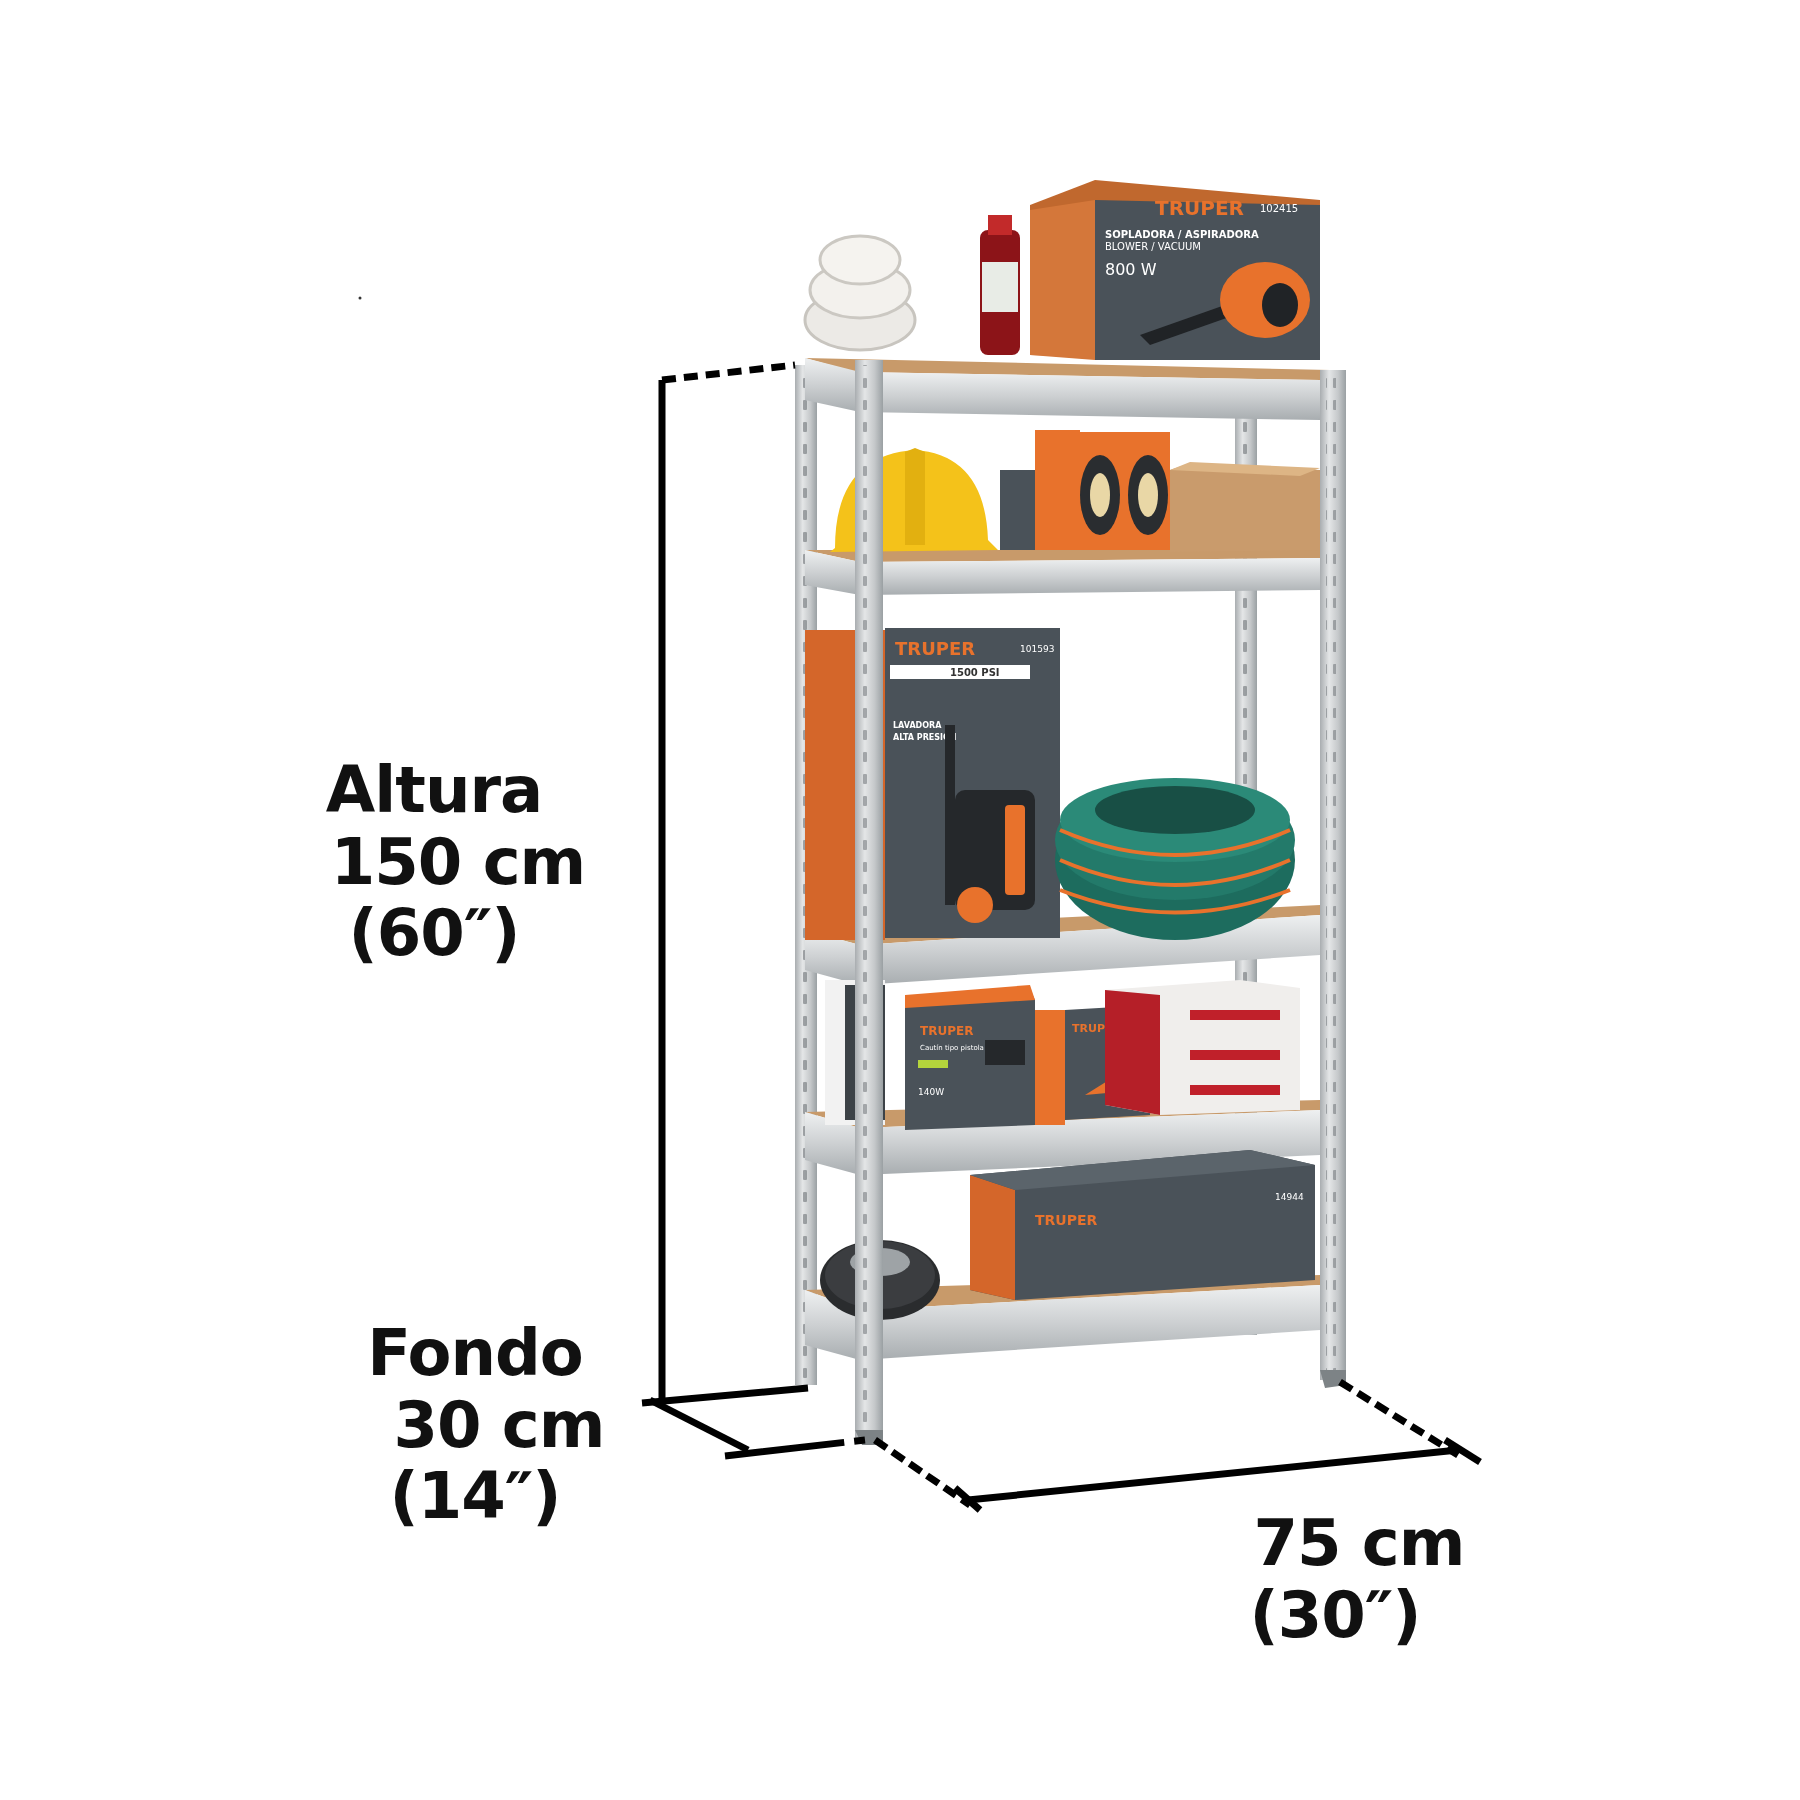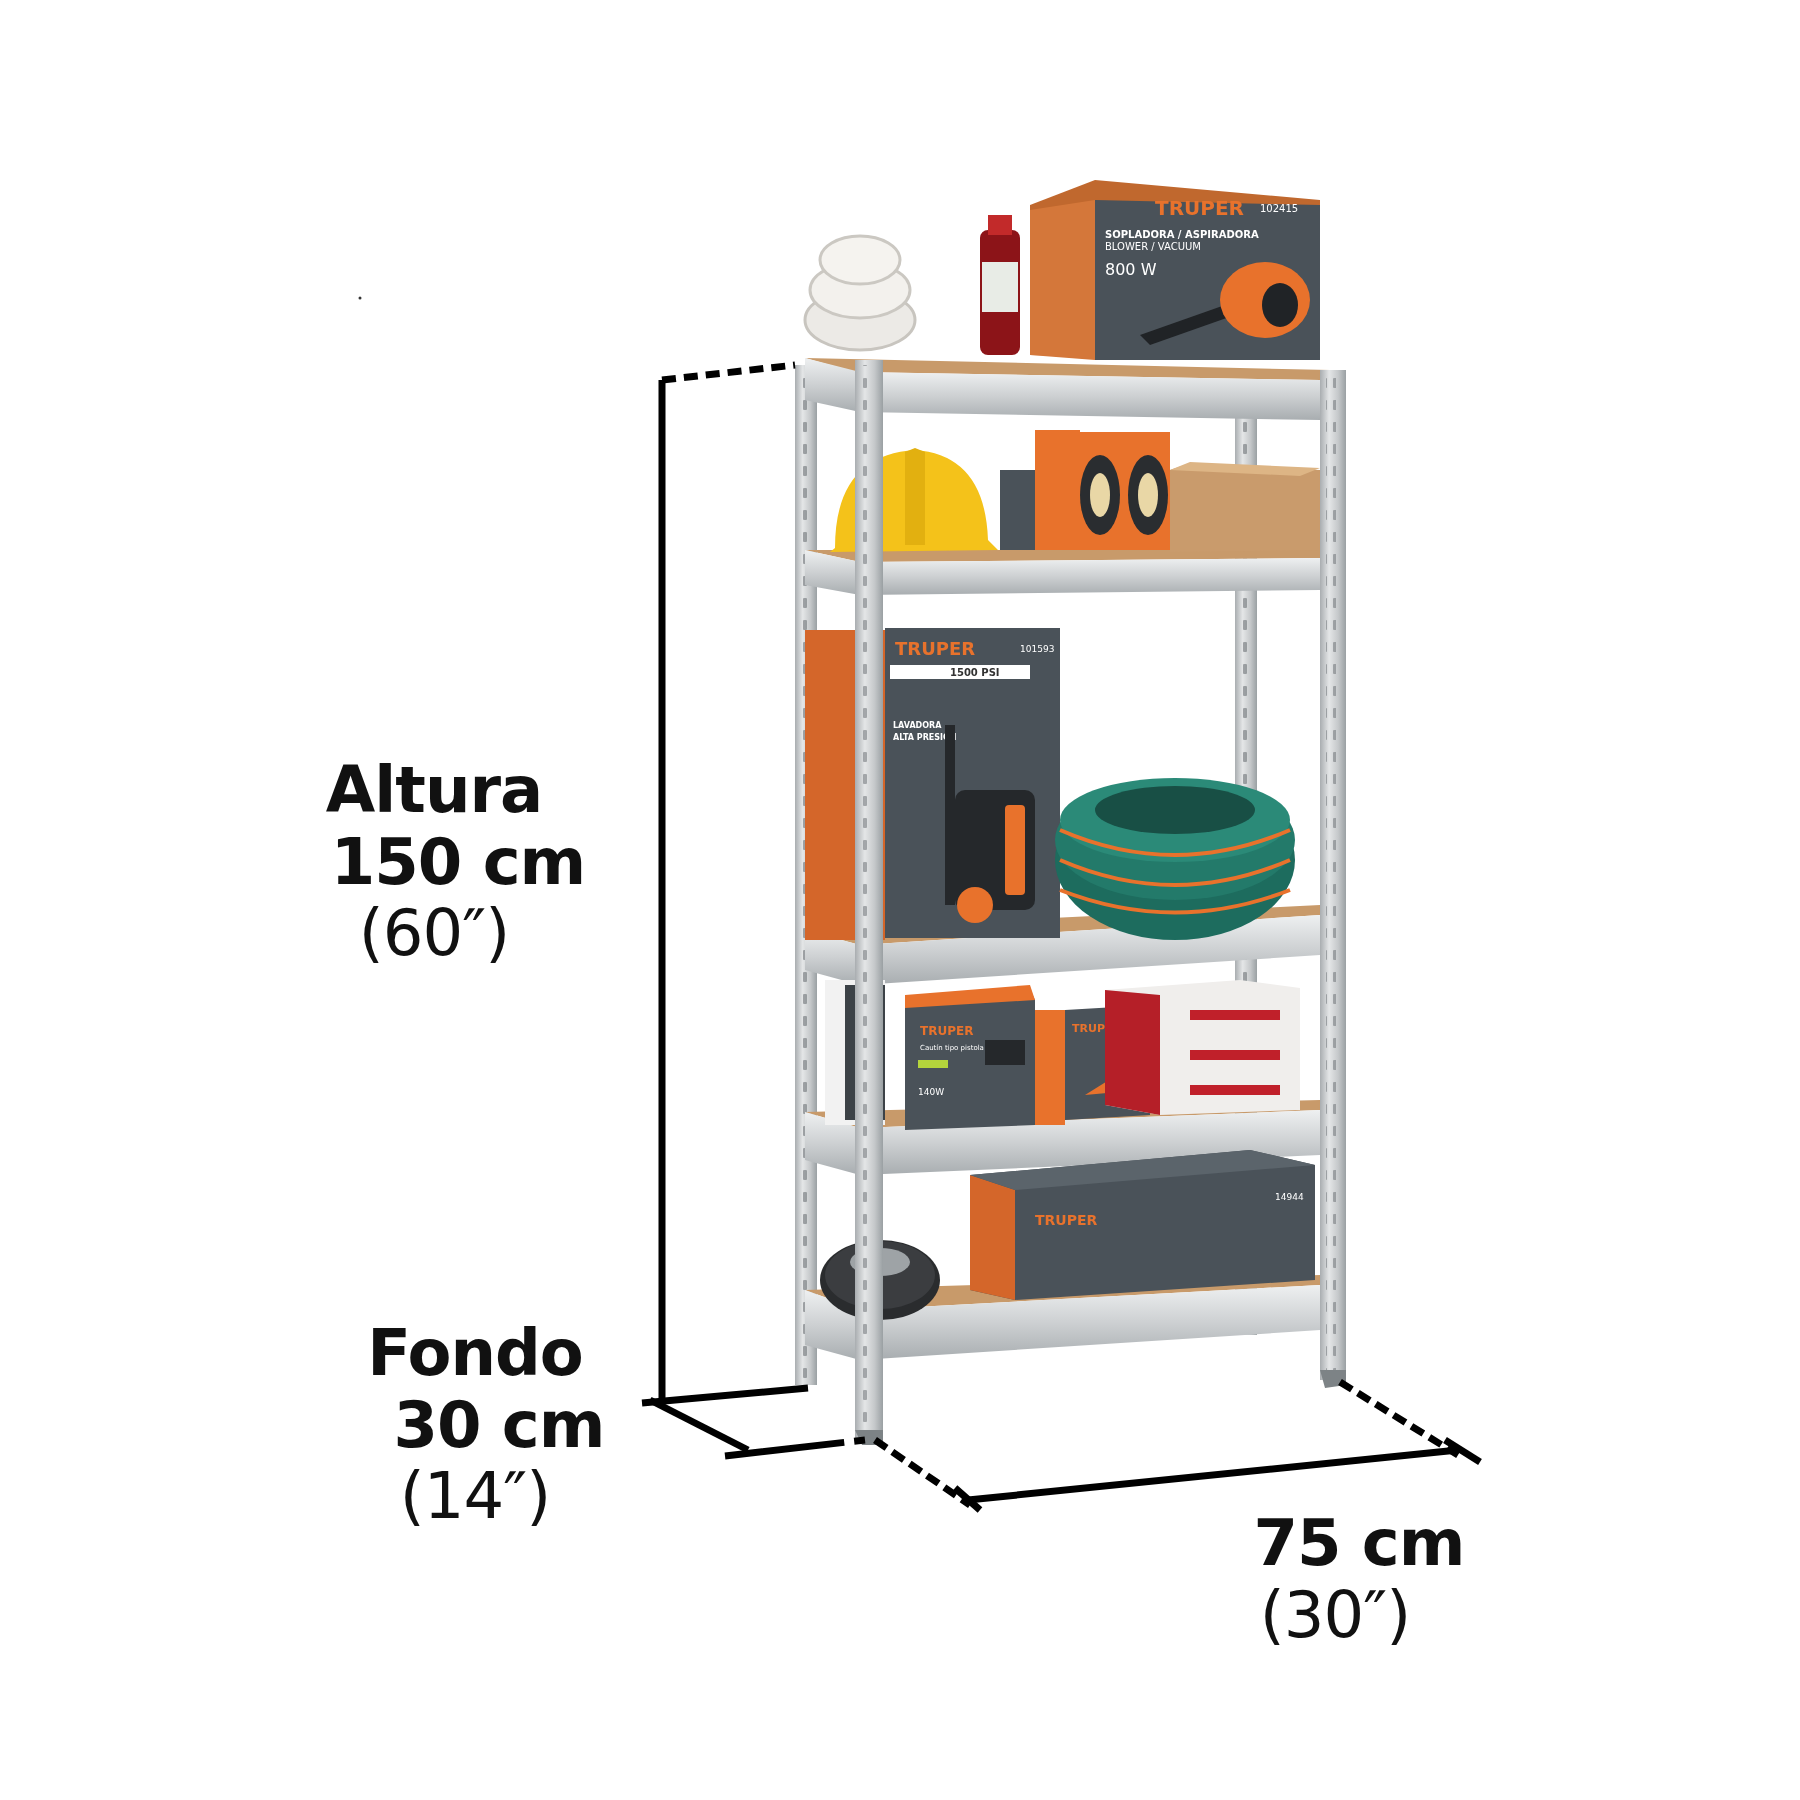--- a/index.html
+++ b/index.html
@@ -1,21 +1,21 @@
 <!DOCTYPE html>
 <html><head>
 <meta charset="utf-8">
 <style>
   html,body{margin:0;padding:0;background:#fff;}
   body{width:1800px;height:1800px;position:relative;overflow:hidden;font-family:"Liberation Sans","DejaVu Sans",sans-serif;}
   .label{position:absolute;color:#111;text-align:center;line-height:1.12;font-family:"DejaVu Sans","Liberation Sans",sans-serif;}
   .label .title{display:block;font-weight:bold;font-size:64px;letter-spacing:-1px;}
   .label .value{display:block;font-size:64px;letter-spacing:-1px;}
   .label .value b{font-weight:bold;margin-left:48px;}
-  .label .value span.imp{font-weight:normal;text-align:right;}
+  .label .value span.imp{font-weight:bold;text-align:right;}
   svg{position:absolute;left:0;top:0;}
   .box-text{font-family:"DejaVu Sans",sans-serif;}
 </style>
 </head>
 <body>
 
 <svg width="1800" height="1800" viewBox="0 0 1800 1800">
   <defs>
     <linearGradient id="metal" x1="0" x2="1" y1="0" y2="0">
       <stop offset="0" stop-color="#a9adb0"></stop>

